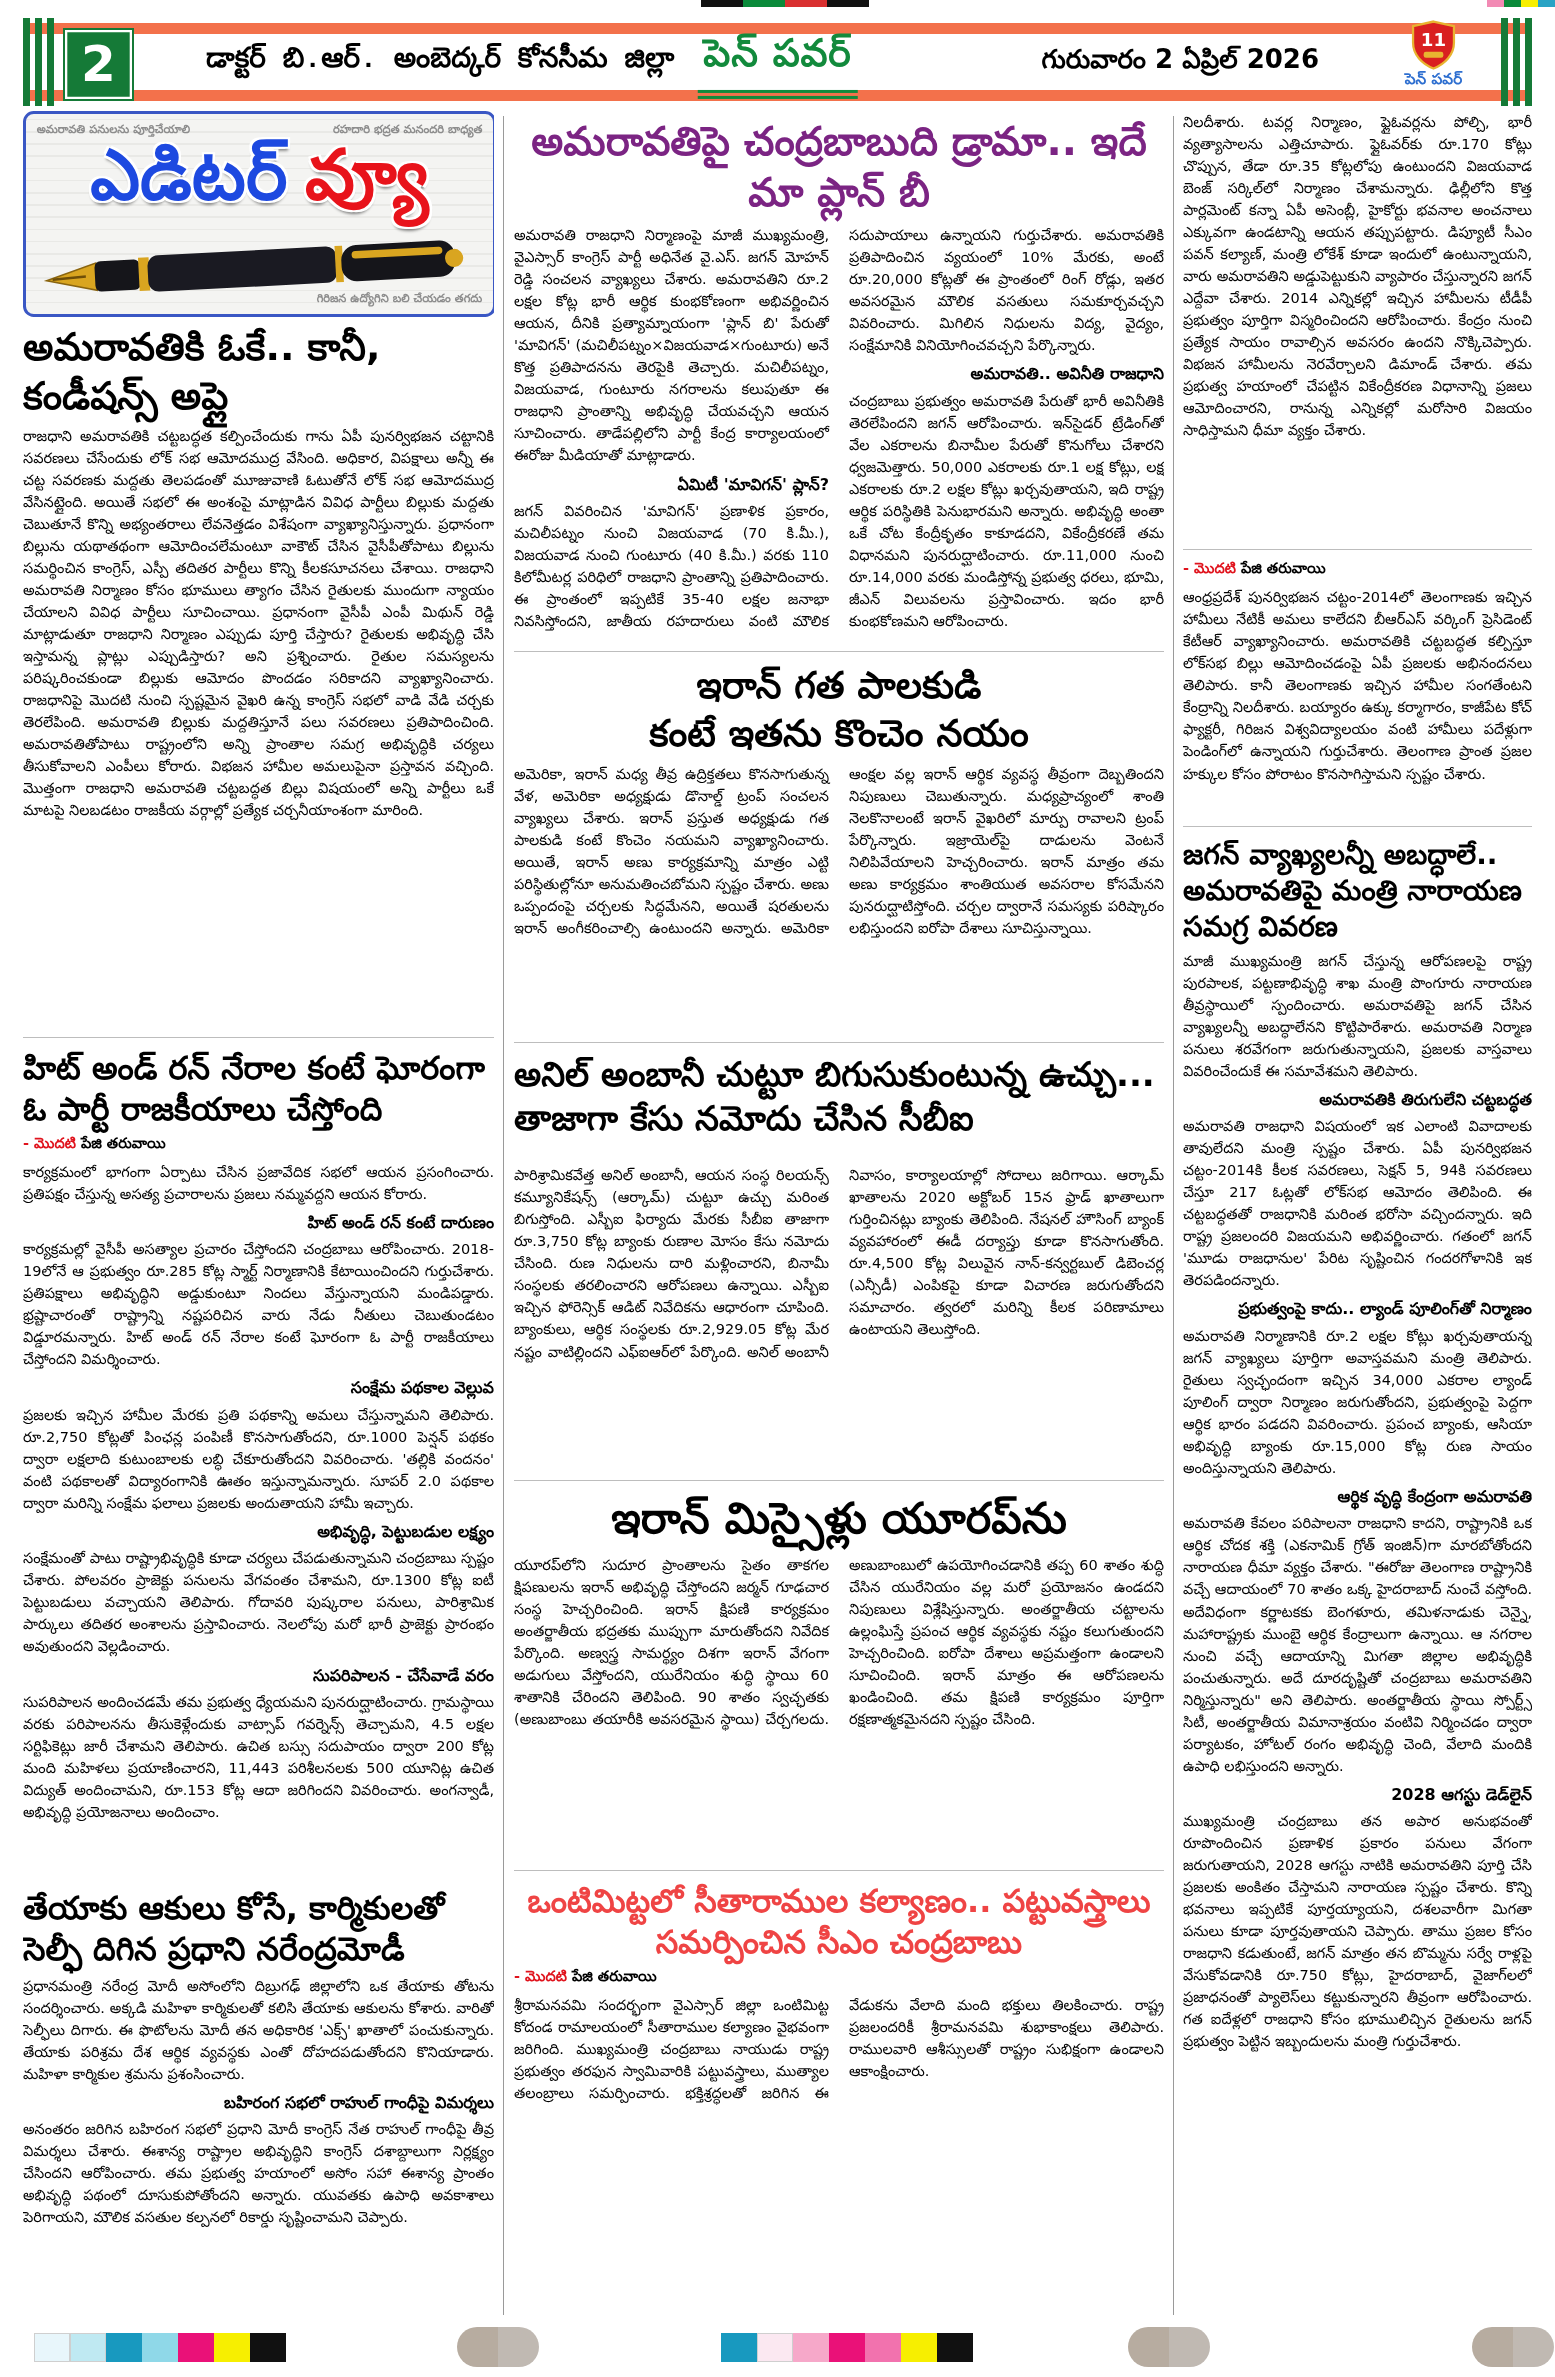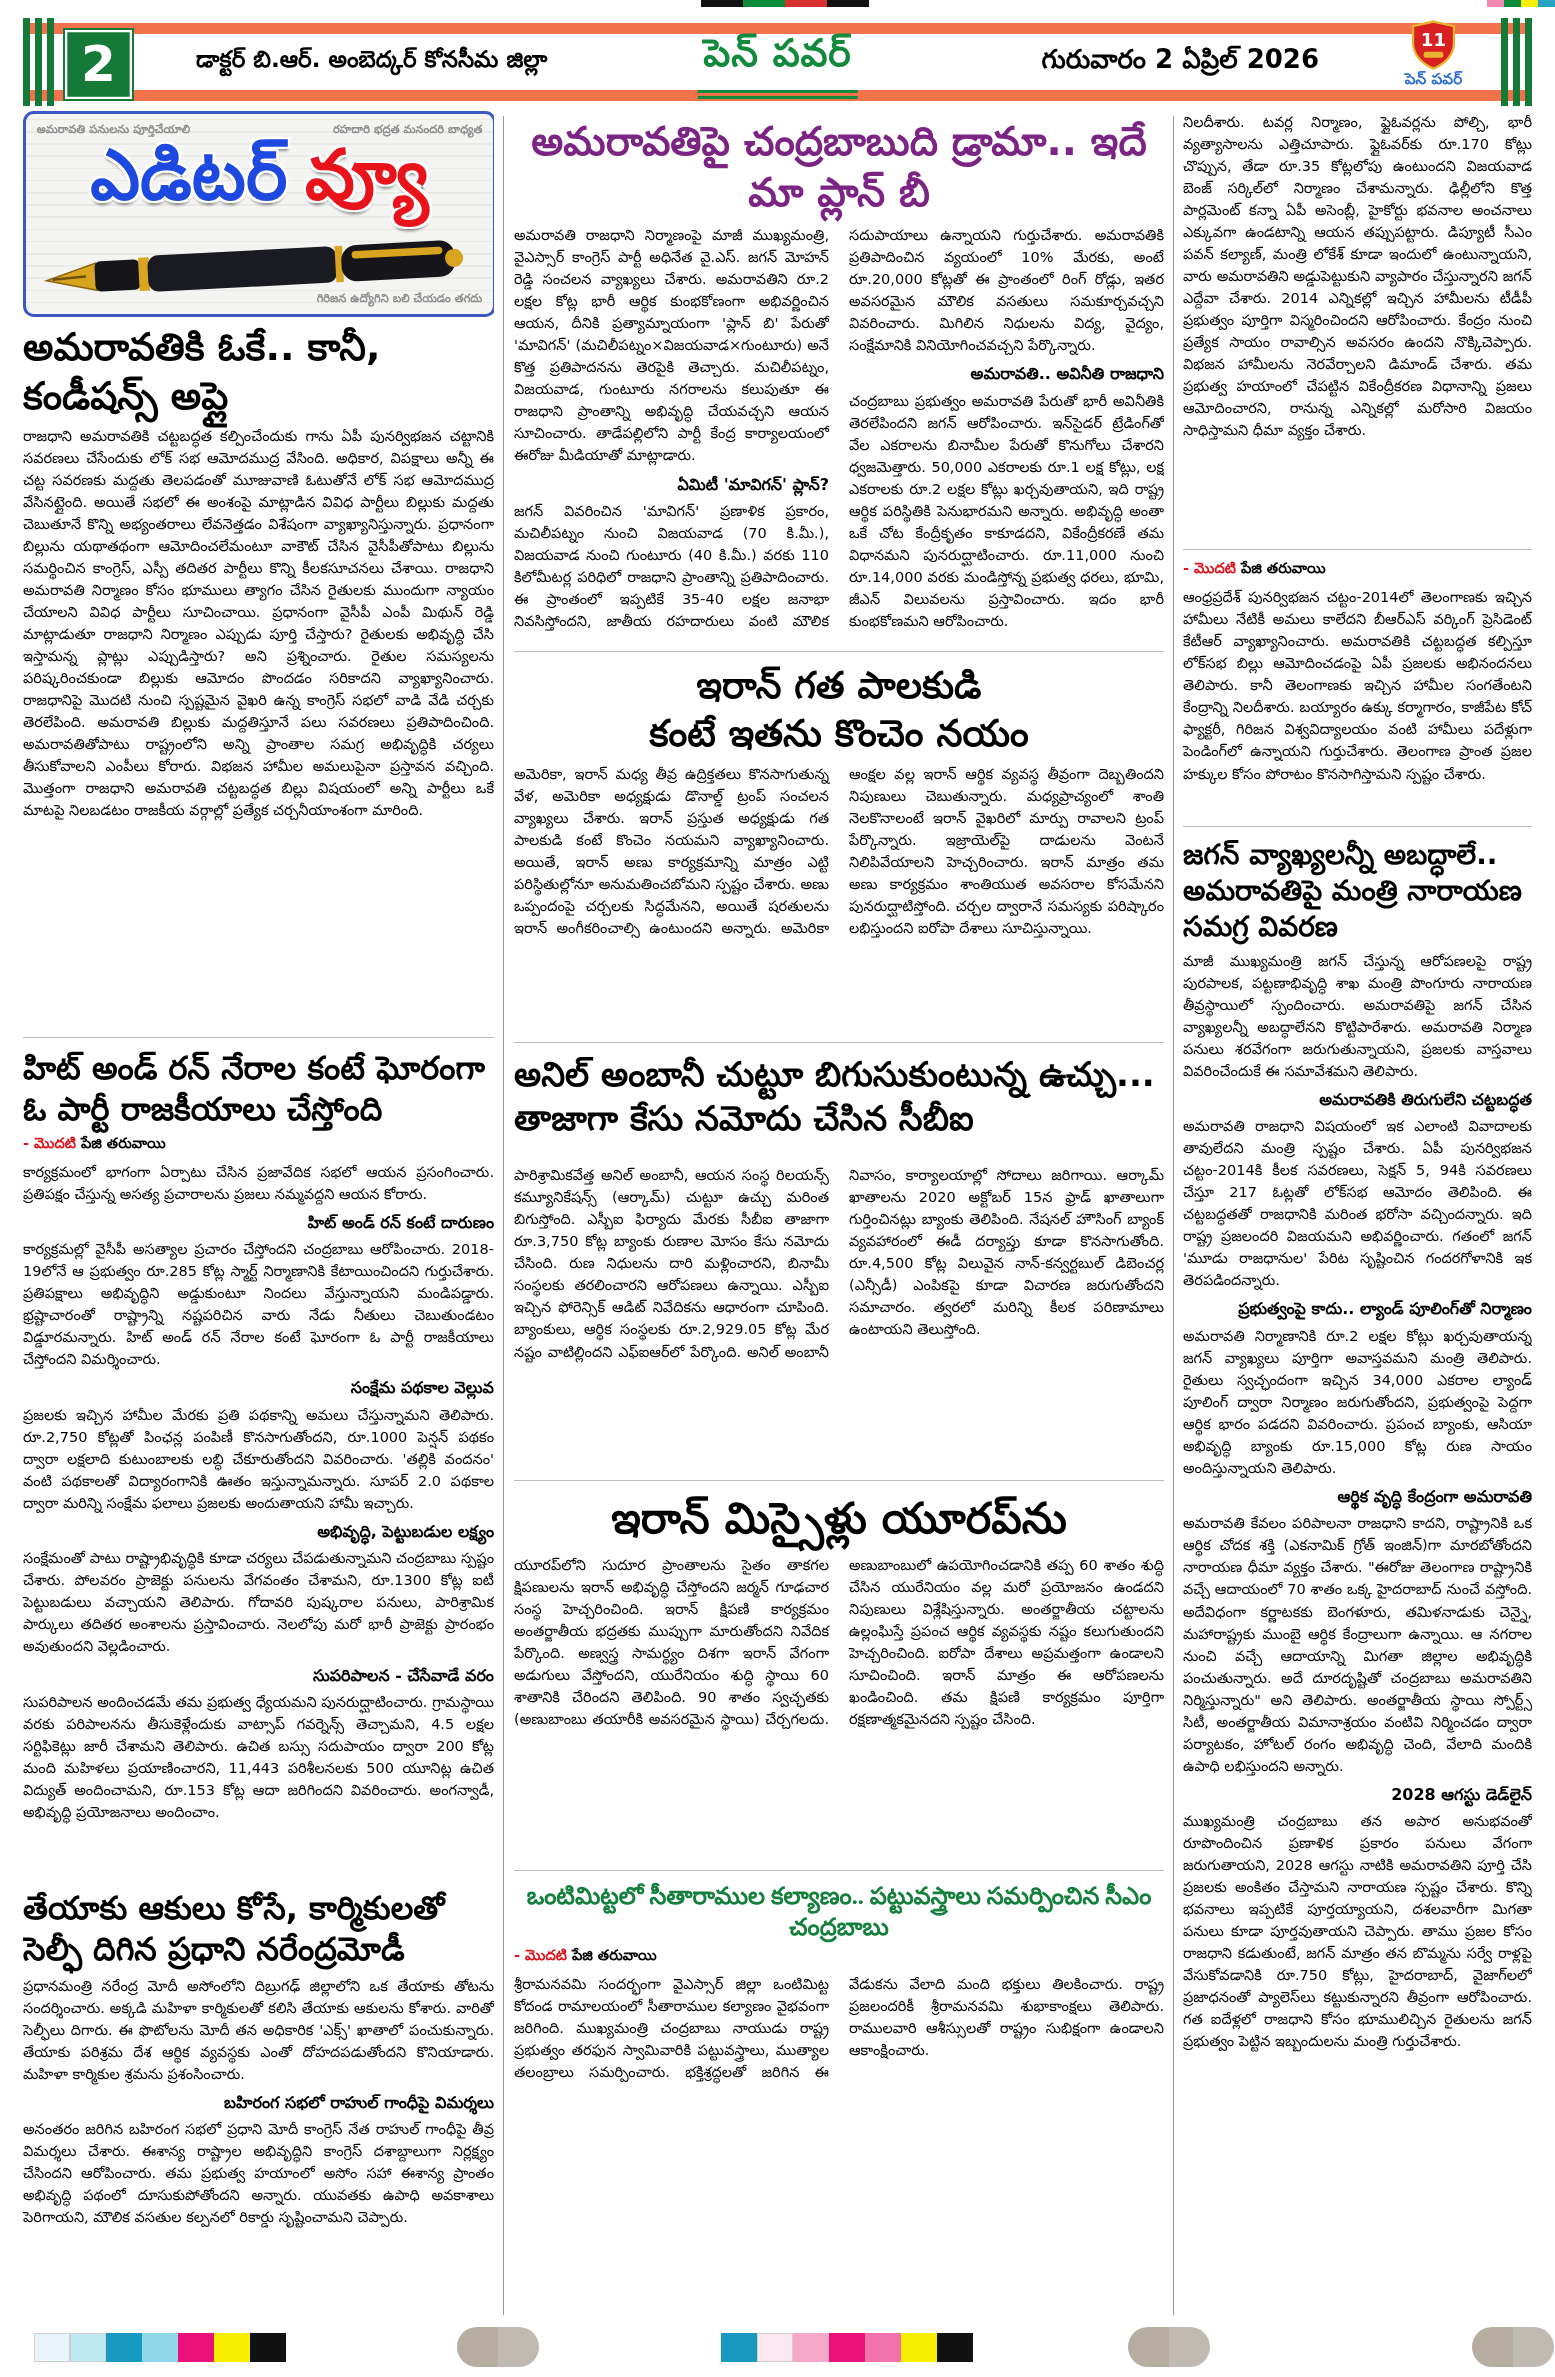--- a/index.html
+++ b/index.html
@@ -14,21 +14,21 @@
   .masthead { position:absolute; left:23px; right:23px; top:23px; height:78px; }
   .orange-bar { position:absolute; left:0; right:0; height:10.7px; background:#f3714b; }
   .orange-bar.top { top:0; } .orange-bar.bot { bottom:0; }
   .gbar { position:absolute; width:6.9px; top:-4.6px; bottom:-4.6px; background:#157a37; }
   .pagenum-box {
     position:absolute; left:40px; top:4.6px; width:67px; height:69px; background:#157a37;
     border:2.3px solid #157a37; box-shadow:inset 0 0 0 2.3px #ffffff;
     display:flex; align-items:center; justify-content:center; z-index:3;
   }
   .pagenum-box .num { color:#fff; font-size:50px; font-weight:bold; line-height:1; }
-  .m-district { position:absolute; left:173px; top:50%; transform:translateY(-50%); font-size:23px; font-weight:bold; }
+  .m-district { position:absolute; left:183px; top:50%; transform:translateY(-50%); font-size:28px; font-weight:bold;font-family:Liberation Mono, monospace; }
   .m-title {
     position:absolute; left:50%; top:50%; transform:translate(-50%,-50%);
     font-size:38px; font-weight:bold; color:#128a3c; letter-spacing:0.8px;
     border-bottom:3.8px solid #128a3c; padding:0 6.1px 6.1px 6.1px;
   }
   .m-title:after { content:""; position:absolute; left:0; right:0; bottom:-9.1px; height:3px; background:#128a3c; }
   .m-date { position:absolute; right:213px; top:50%; transform:translateY(-50%); font-size:26px; font-weight:bold; }
   .m-logo { position:absolute; right:53px; top:-3px; width:91px; height:85px; z-index:4; text-align:center; }
   .m-logo .shield { width:53px; height:50px; margin:0 auto; }
   .m-logo .logo-text { font-size:15.2px; font-weight:bold; color:#2e6fd0; line-height:1; margin-top:-1.5px; }
@@ -205,21 +205,21 @@
 
     <div class="headline-black center-head">
       <div style="font-size:43px;">ఇరాన్ మిస్సైళ్లు యూరప్‌ను</div>
     </div>
     <div class="body-text two-col" style="height:305px;margin-top:7.6px;">
       <p>యూరప్‌లోని సుదూర ప్రాంతాలను సైతం తాకగల క్షిపణులను ఇరాన్ అభివృద్ధి చేస్తోందని జర్మన్ గూఢచార సంస్థ హెచ్చరించింది. ఇరాన్ క్షిపణి కార్యక్రమం అంతర్జాతీయ భద్రతకు ముప్పుగా మారుతోందని నివేదిక పేర్కొంది. అణ్వస్త్ర సామర్థ్యం దిశగా ఇరాన్ వేగంగా అడుగులు వేస్తోందని, యురేనియం శుద్ధి స్థాయి 60 శాతానికి చేరిందని తెలిపింది. 90 శాతం స్వచ్ఛతకు (అణుబాంబు తయారీకి అవసరమైన స్థాయి) చేర్చగలదు. అణుబాంబులో ఉపయోగించడానికి తప్ప 60 శాతం శుద్ధి చేసిన యురేనియం వల్ల మరో ప్రయోజనం ఉండదని నిపుణులు విశ్లేషిస్తున్నారు. అంతర్జాతీయ చట్టాలను ఉల్లంఘిస్తే ప్రపంచ ఆర్థిక వ్యవస్థకు నష్టం కలుగుతుందని హెచ్చరించింది. ఐరోపా దేశాలు అప్రమత్తంగా ఉండాలని సూచించింది. ఇరాన్ మాత్రం ఈ ఆరోపణలను ఖండించింది. తమ క్షిపణి కార్యక్రమం పూర్తిగా రక్షణాత్మకమైనదని స్పష్టం చేసింది.</p>
     </div>
 
     <div class="hrule"></div>
 
-    <div class="headline-black center-head" style="font-size:24px;color:#15803d;font-family:Liberation Serif, serif;">ఒంటిమిట్టలో సీతారాముల కల్యాణం.. పట్టువస్త్రాలు సమర్పించిన సీఎం చంద్రబాబు</div>
+    <div class="headline-black center-head" style="font-size:32px;color:#ef4444;">ఒంటిమిట్టలో సీతారాముల కల్యాణం.. పట్టువస్త్రాలు సమర్పించిన సీఎం చంద్రబాబు</div>
     <div class="byline">
       <span class="red">- మొదటి</span><span> పేజి తరువాయి</span>
     </div>
     <div class="body-text two-col" style="height:130px;">
       <p>శ్రీరామనవమి సందర్భంగా వైఎస్సార్ జిల్లా ఒంటిమిట్ట కోదండ రామాలయంలో సీతారాముల కల్యాణం వైభవంగా జరిగింది. ముఖ్యమంత్రి చంద్రబాబు నాయుడు రాష్ట్ర ప్రభుత్వం తరఫున స్వామివారికి పట్టువస్త్రాలు, ముత్యాల తలంబ్రాలు సమర్పించారు. భక్తిశ్రద్ధలతో జరిగిన ఈ వేడుకను వేలాది మంది భక్తులు తిలకించారు. రాష్ట్ర ప్రజలందరికీ శ్రీరామనవమి శుభాకాంక్షలు తెలిపారు. రాములవారి ఆశీస్సులతో రాష్ట్రం సుభిక్షంగా ఉండాలని ఆకాంక్షించారు.</p>
     </div>
   </div>
 
   <div class="col col-right">
 

